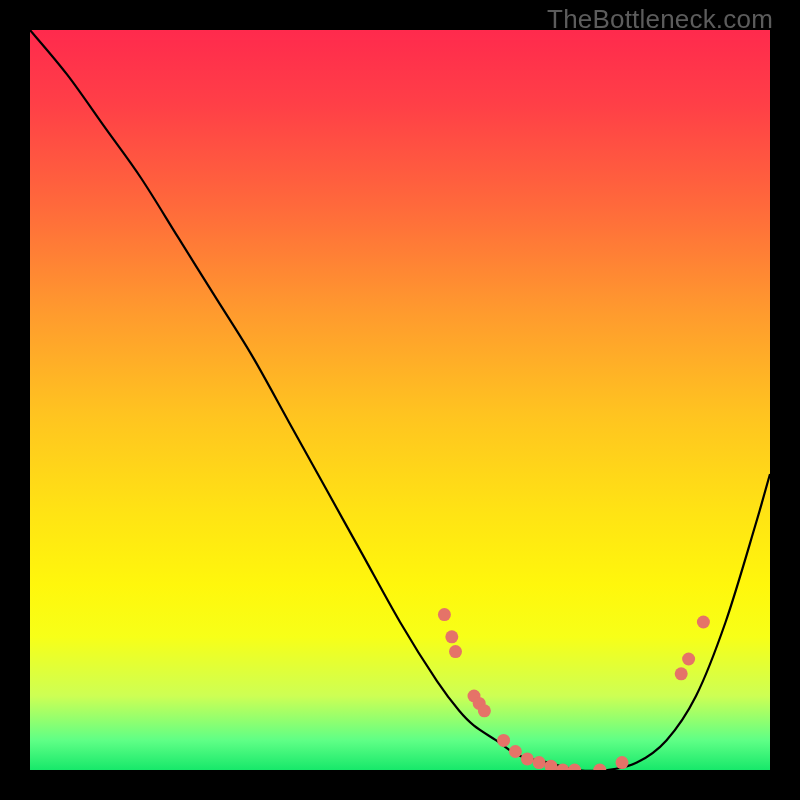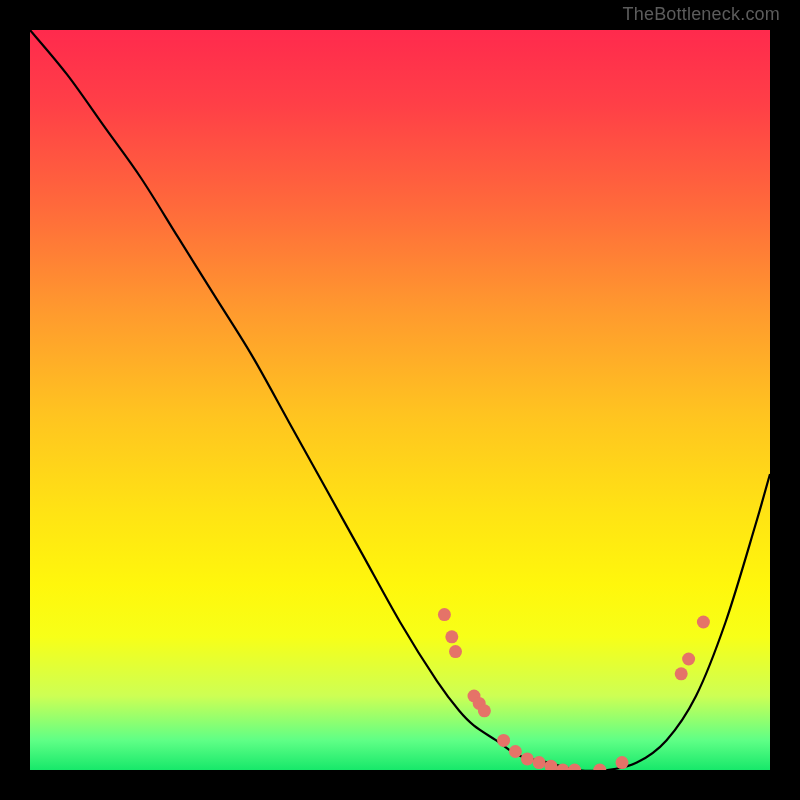--- a/index.html
+++ b/index.html
@@ -13,23 +13,23 @@
   }
   .frame {
     position: relative;
     width: 800px;
     height: 800px;
     background: #000;
   }
   .watermark {
     position: absolute;
     top: 4px;
-    right: 20px;
+    right: 27px;
     color: #5c5c5c;
-    font-size: 18px;
+    font-size: 26px;
     font-weight: 500;
     letter-spacing: 0.2px;
     z-index: 20;
   }
   .plot-area {
     position: absolute;
     left: 30px;
     top: 30px;
     width: 740px;
     height: 740px;

